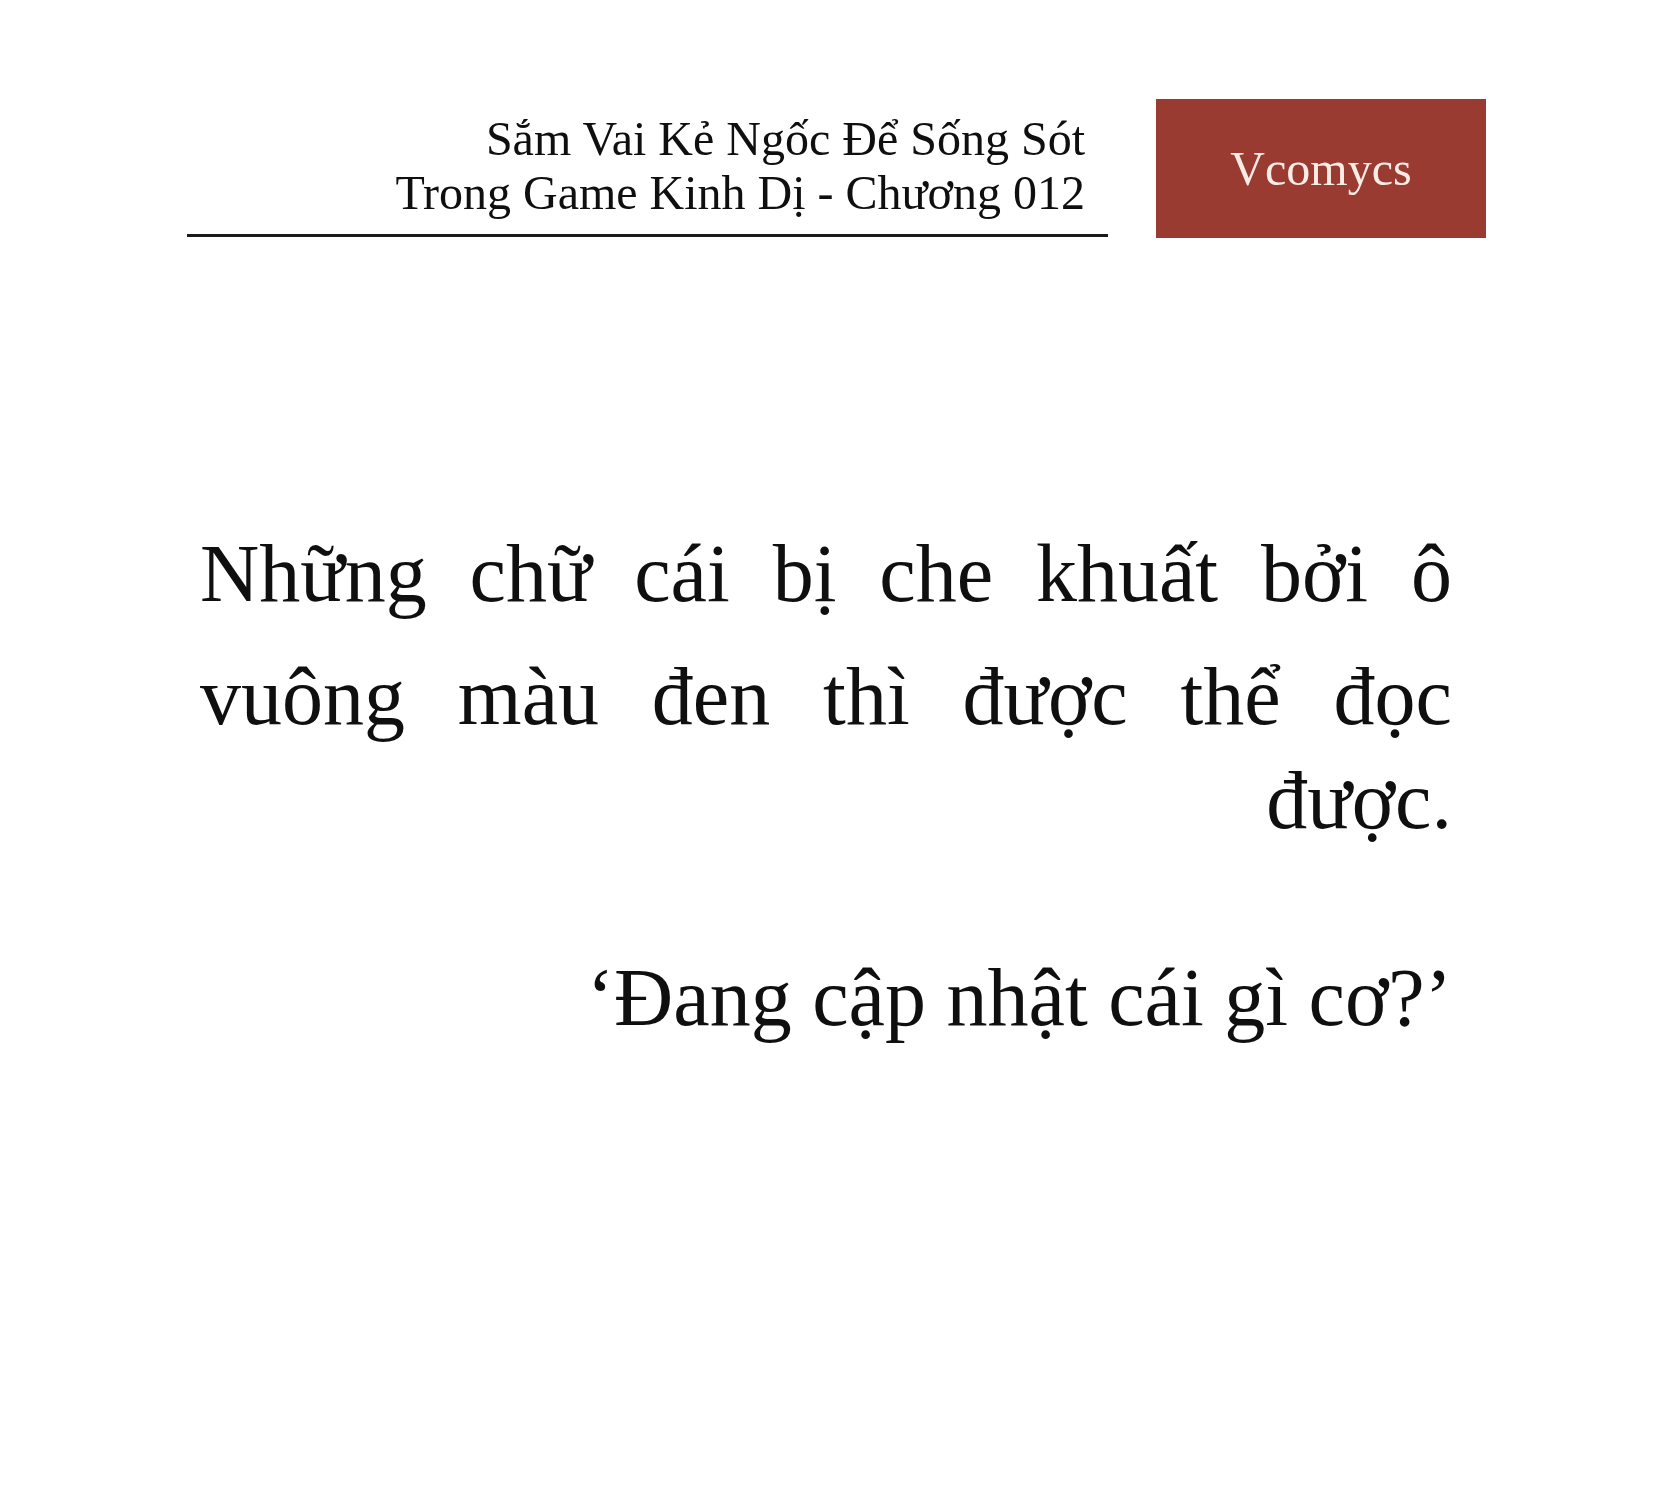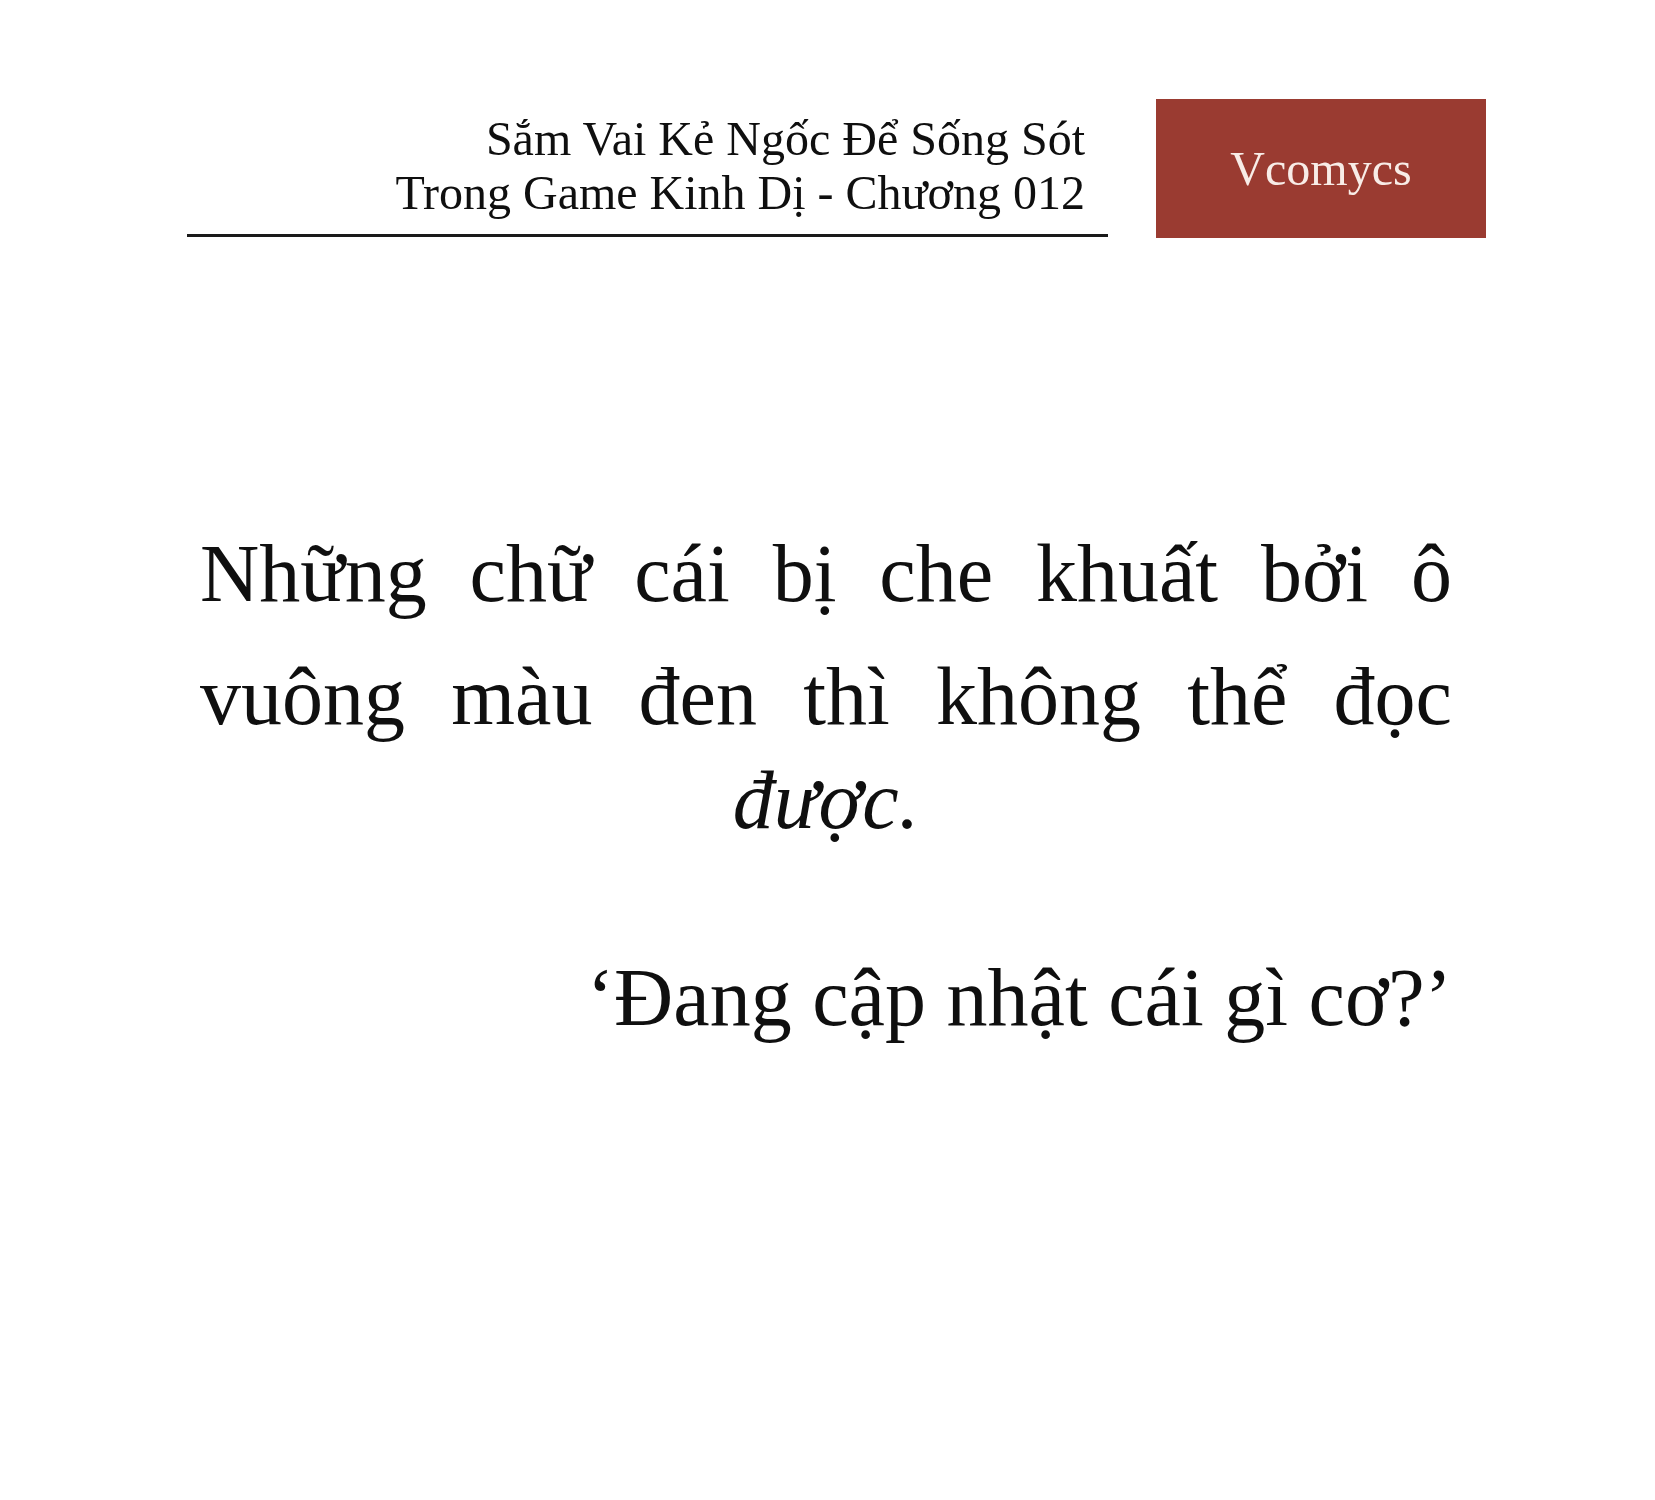--- a/index.html
+++ b/index.html
@@ -63,22 +63,21 @@
     width: 1252px;           
     font-size: 82px;
     line-height: 104px;
   }
   .body-line.justified {
     text-align: justify;
     text-align-last: justify;
     margin-top: 19px;
   }
   .body-line.plain {
-    text-align: center;
-    font-style: italic;
+    text-align: right;
   }
   .quote-line {
     position: absolute;
     left: 200px;
     top: 946px;
     width: 1252px;
     font-size: 82px;
     line-height: 104px;
     text-align: right;
   }
@@ -94,19 +93,19 @@
   </div>
 
   <div class="brand-box">
     <div>Vcomycs</div>
   </div>
 
   <div class="header-rule"></div>
 
   <div class="body-paragraph">
     <div class="body-line justified">Những chữ cái bị che khuất bởi ô</div>
-    <div class="body-line justified">vuông màu đen thì không thể đọc</div>
+    <div class="body-line justified">vuông màu đen thì được thể đọc</div>
     <div class="body-line plain">được.</div>
   </div>
 
   <div class="quote-line">‘Đang cập nhật cái gì cơ?’</div>
 
 </div>
 
 </body></html>

